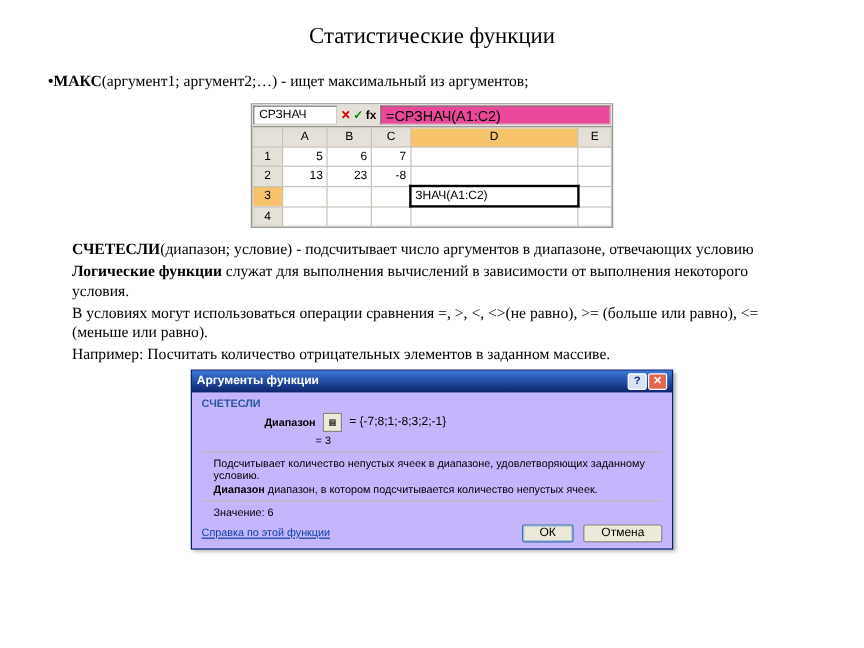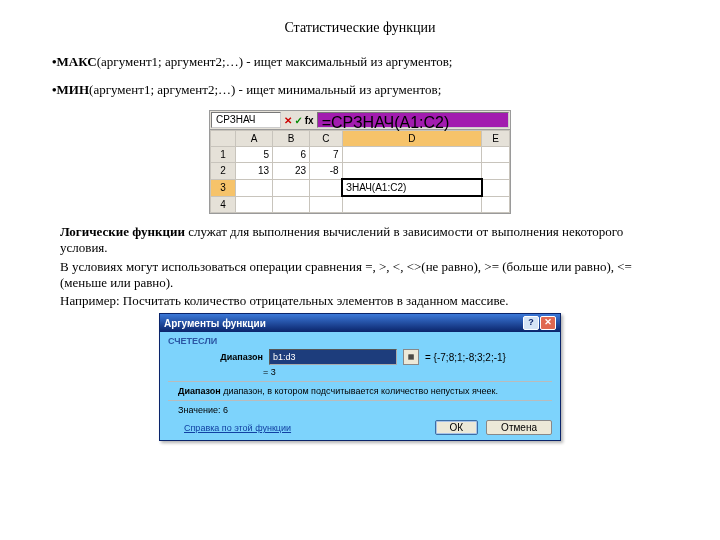--- a/index.html
+++ b/index.html
@@ -11,28 +11,28 @@
     font-size: 13px;
     color: #000;
     background: #fff;
     overflow: hidden;
   }
   .page {
     padding: 20px 40px 0 40px;
   }
   .title {
     text-align: center;
-    font-size: 14px;
+    font-size: 19px;
     margin-bottom: 18px;
   }
   .bullets {
     margin-bottom: 10px;
   }
   .bullets .bl {
-    margin: 12px;
+    margin: 0;
   }
   .bullets .bl::before {
     content: "•";
     font-weight: bold;
   }
   .bold { font-weight: bold; }
 
   
   .excel-wrap {
     display: flex;
@@ -60,25 +60,25 @@
     margin: 1px;
     padding: 1px 4px;
     font-size: 10px;
   }
   .fx-btns { display:flex; align-items:center; padding:0 2px; gap:2px; }
   .fx-x { color:#c00; font-weight:bold; }
   .fx-v { color:#080; font-weight:bold; }
   .fx-fx { color:#000; font-weight:bold; }
   .formula {
     flex: 1;
-    background: #a21caf;
+    background: #ec4899;
     border: 1px inset #ccc;
     margin: 1px;
     padding: 1px 4px;
-    font-size: 16px;
+    font-size: 12px;
   }
   table.sheet {
     border-collapse: collapse;
     width: 100%;
   }
   table.sheet th, table.sheet td {
     border: 1px solid #c8c4bc;
     height: 15px;
     padding: 0 3px;
     text-align: right;
@@ -111,21 +111,21 @@
   }
 
   
   .dialog-wrap {
     display: flex;
     justify-content: center;
     margin-top: 4px;
   }
   .dialog {
     width: 400px;
-    background: #7dd3fc;
+    background: #c4b5fd;
     border: 1px solid #0a246a;
     font-family: Tahoma, Arial, sans-serif;
     font-size: 9px;
     box-shadow: 2px 2px 3px rgba(0,0,0,0.3);
   }
   .dlg-title {
     background: linear-gradient(to bottom, #3b78d8, #0a246a);
     color: #fff;
     font-size: 10px;
     font-weight: bold;
@@ -159,42 +159,41 @@
   .argref {
     width:14px; height:14px; border:1px solid #888; background:#ece9d8;
     display:inline-flex; align-items:center; justify-content:center; font-size:7px;
   }
   .argval { color:#000; font-size:10px; white-space:nowrap; }
   .dlg-sep { border-top:1px solid #bbb; margin:4px 0; }
   .dlg-desc { font-size:9px; margin:2px 0 2px 10px; }
   .dlg-desc .em { font-weight:bold; }
   .dlg-foot {
     display:flex; align-items:center; gap:8px;
-    padding: 3px 8px 5px 24px;
+    padding: 3px 8px 5px 8px;
     justify-content: flex-end;
   }
   .dlg-foot .spacer { flex:1; }
   .dlg-link { color:#1141a3; text-decoration:underline; font-size:9px; }
   .dbtn {
     background:#ece9d8; border:1px solid #888; border-radius:2px;
     padding: 1px 14px; font-size:10px;
   }
   .dbtn.ok { border:1px solid #3b6ea5; box-shadow:0 0 0 1px #a8c3e8 inset; }
   .zn { font-size:9px; margin-left:10px; }
   .res-eq { margin-left:95px; font-size:9px; }
 </style>
 </head>
 <body>
 
 <div class="page">
   <div class="title">Статистические функции</div>
 
   <div class="bullets">
     <p class="bl"><span class="bold">МАКС</span><span>(аргумент1; аргумент2;…)</span><span> - ищет максимальный из аргументов;</span></p>
-    <p class="bl"><span class="bold">МИН</span><span>(аргумент1; аргумент2;…)</span><span> - ищет минимальный из аргументов;</span></p>
   </div>
 
   <div class="excel-wrap">
     <div class="excel">
       <div class="namebox-row">
         <div class="namebox">СРЗНАЧ</div>
         <div class="fx-btns">
           <span class="fx-x">✕</span>
           <span class="fx-v">✓</span>
           <span class="fx-fx">fx</span>
@@ -242,46 +241,47 @@
           <td></td>
           <td></td>
           <td></td>
         </tr>
       </tbody>
         </table>
     </div>
   </div>
 
   <p class="para">
+    <span class="bold">СЧЕТЕСЛИ</span><span>(диапазон; условие) - подсчитывает число аргументов в диапазоне, отвечающих условию</span>
+  </p>
+  <p class="para">
     <span class="bold">Логические функции</span><span> служат для выполнения вычислений в зависимости от выполнения некоторого условия.</span>
   </p>
   <p class="para">В условиях могут использоваться операции сравнения =, &gt;, &lt;, &lt;&gt;(не равно), &gt;= (больше или равно), &lt;= (меньше или равно).</p>
   <p class="para">Например: Посчитать количество отрицательных элементов в заданном массиве.</p>
 
   <div class="dialog-wrap">
     <div class="dialog">
       <div class="dlg-title">
         <span>Аргументы функции</span>
         <span class="wbtns">
           <span class="wbtn">?</span>
           <span class="wbtn close">✕</span>
         </span>
       </div>
       <div class="dlg-body">
         <div class="funcname">СЧЕТЕСЛИ</div>
         <div class="argrow">
           <span class="arglabel">Диапазон</span>
-          <span class="arginput selected">
-              <span>b1:d3</span>
-            </span>
           <span class="argref">▦</span>
           <span class="argval">= {-7;8;1;-8;3;2;-1}</span>
         </div>
         <div class="res-eq">= 3</div>
         <div class="dlg-sep"></div>
+        <div class="dlg-desc">Подсчитывает количество непустых ячеек в диапазоне, удовлетворяющих заданному условию.</div>
         <div class="dlg-desc">
           <span class="em">Диапазон</span><span>   диапазон, в котором подсчитывается количество непустых ячеек.</span>
         </div>
         <div class="dlg-sep"></div>
         <div class="zn">Значение:  6</div>
       </div>
       <div class="dlg-foot">
         <span class="dlg-link">Справка по этой функции</span>
         <span class="spacer"></span>
         <span class="dbtn ok">ОК</span>

